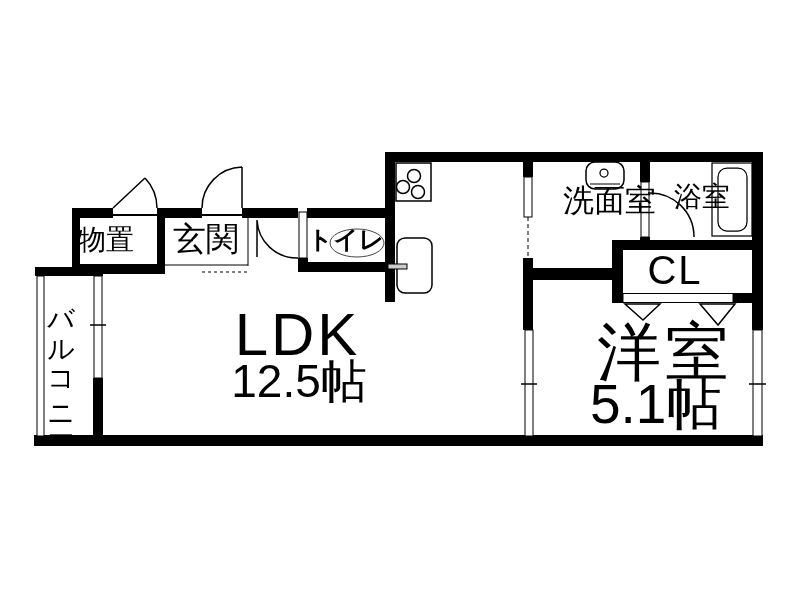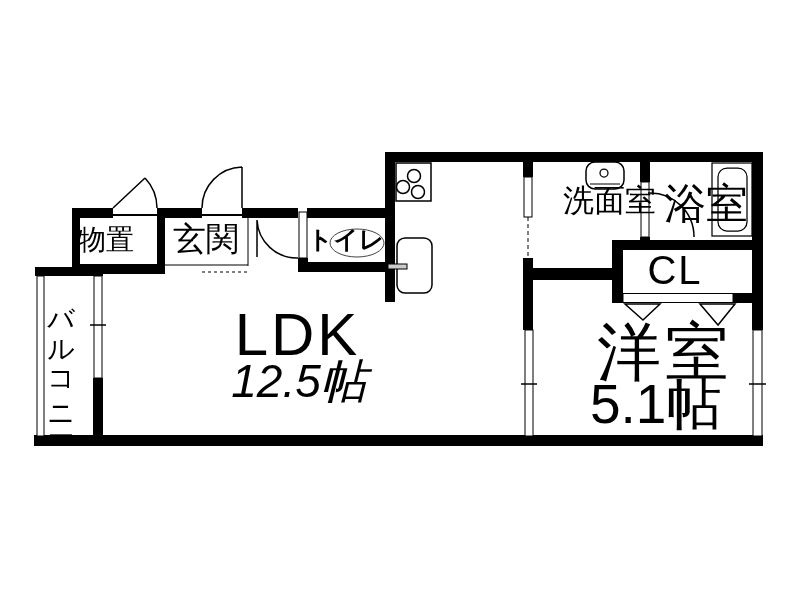--- a/index.html
+++ b/index.html
@@ -16,24 +16,24 @@
     color:#000;
     text-align:center;
     line-height:1;
     white-space:nowrap;
     font-weight:500;
   }
   .lbl-storage   {left:73px;  top:226px; width:66px;  font-size:28px;}
   .lbl-entrance  {left:167px; top:222px; width:78px;  font-size:33px;}
   .lbl-toilet    {left:300px; top:227px; width:92px;  font-size:25px;font-weight:bold;}
   .lbl-washroom  {left:530px; top:185px; width:103px; font-size:31px;margin-left:28px;}
-  .lbl-bathroom  {left:664px; top:183px; width:76px;  font-size:42px;}
+  .lbl-bathroom  {left:664px; top:183px; width:76px;  font-size:28px;}
   .lbl-closet    {left:646px; top:250px; width:58px;  font-size:40px; letter-spacing:2px;}
   .lbl-ldk       {left:220px; top:305px; width:155px; font-size:60px; letter-spacing:3px;}
-  .lbl-ldk-size  {left:210px; top:358px; width:178px; font-size:46px;font-style:italic;}
+  .lbl-ldk-size  {left:210px; top:358px; width:178px; font-size:46px;}
   .lbl-western   {left:597px; top:320px; width:113px; font-size:64px; letter-spacing:4px;}
   .lbl-western-size{left:590px; top:377px; width:128px; font-size:55px;}
   .lbl-balcony{
     left:47px; top:281px; height:152px;
     font-size:27px; letter-spacing:3px;
     writing-mode:vertical-rl;
   }
 </style>
 </head>
 <body>

